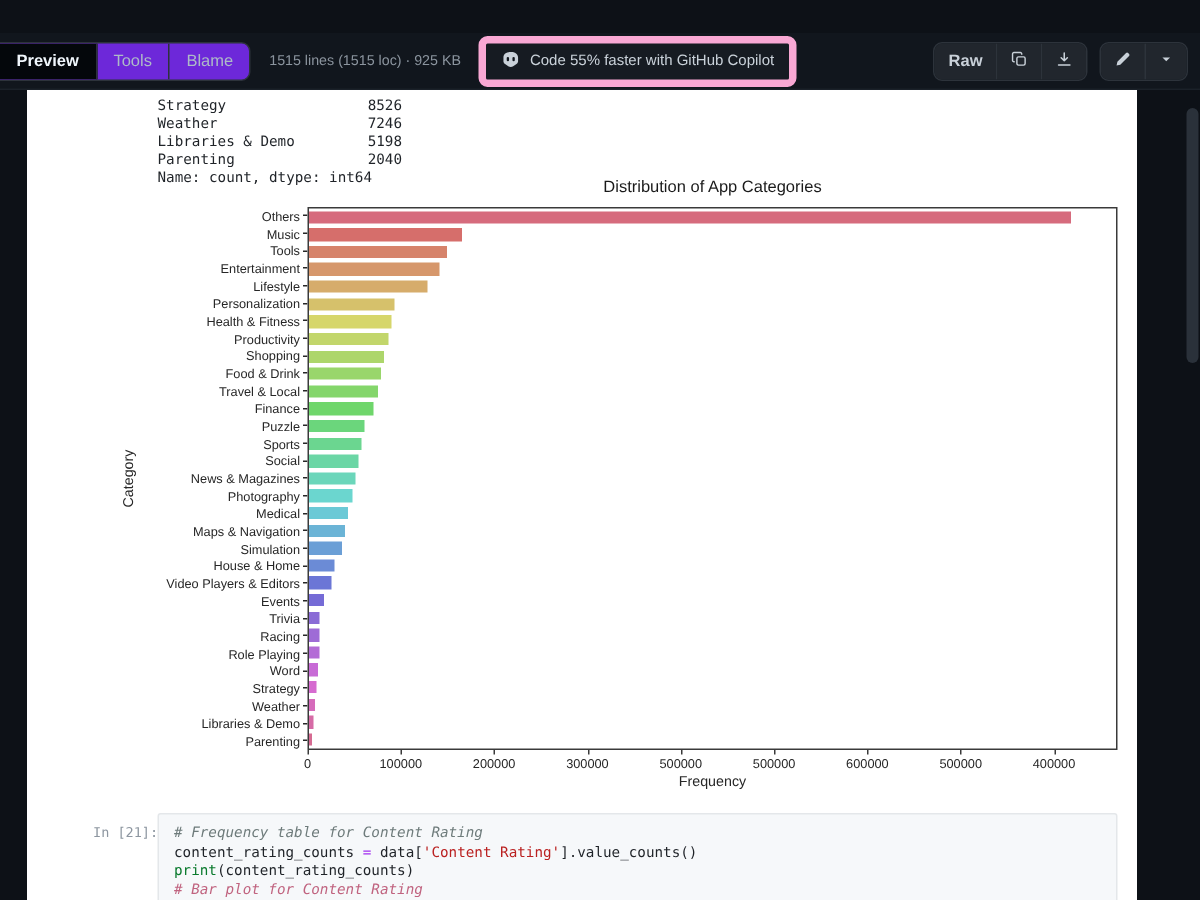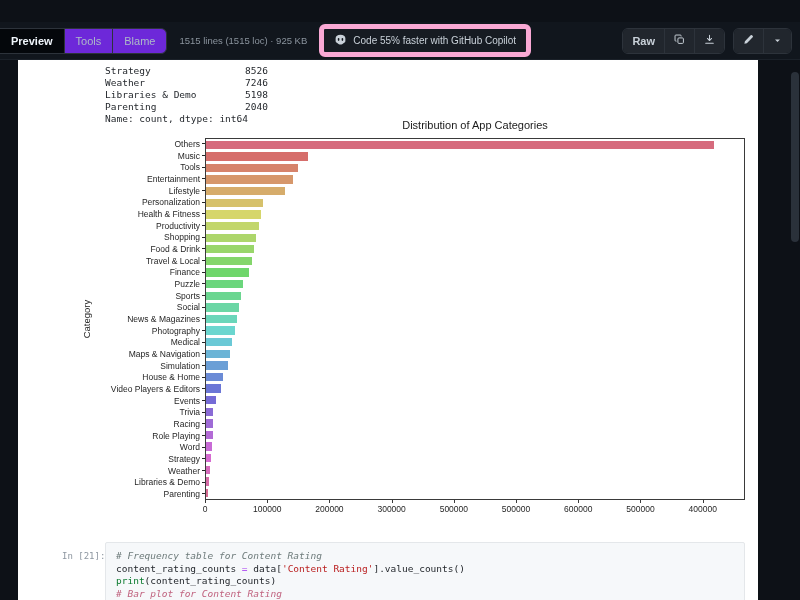--- a/index.html
+++ b/index.html
@@ -377,20 +377,21 @@
           <div class="xtick" style="left: 46.0829%;">500000</div>
           <div class="xtick-mark" style="left: 57.6037%;"></div>
           <div class="xtick" style="left: 57.6037%;">500000</div>
           <div class="xtick-mark" style="left: 69.1244%;"></div>
           <div class="xtick" style="left: 69.1244%;">600000</div>
           <div class="xtick-mark" style="left: 80.6452%;"></div>
           <div class="xtick" style="left: 80.6452%;">500000</div>
           <div class="xtick-mark" style="left: 92.1659%;"></div>
           <div class="xtick" style="left: 92.1659%;">400000</div>
         </div>
+      <div class="fig-xlabel">Frequency</div>
     </div>
 
     <div class="cell">
       <div class="prompt">In [21]:</div>
       <div class="code-block">
           <div class="code-line"><span class="tok-com"># Frequency table for Content Rating</span></div>
           <div class="code-line"><span class="tok-pln">content_rating_counts </span><span class="tok-op">=</span><span class="tok-pln"> data[</span><span class="tok-str">'Content Rating'</span><span class="tok-pln">].value_counts()</span></div>
           <div class="code-line"><span class="tok-bi">print</span><span class="tok-pln">(content_rating_counts)</span></div>
           <div class="code-line"><span class="tok-pln"> </span></div>
           <div class="code-line"><span class="tok-compink"># Bar plot for Content Rating</span></div>

